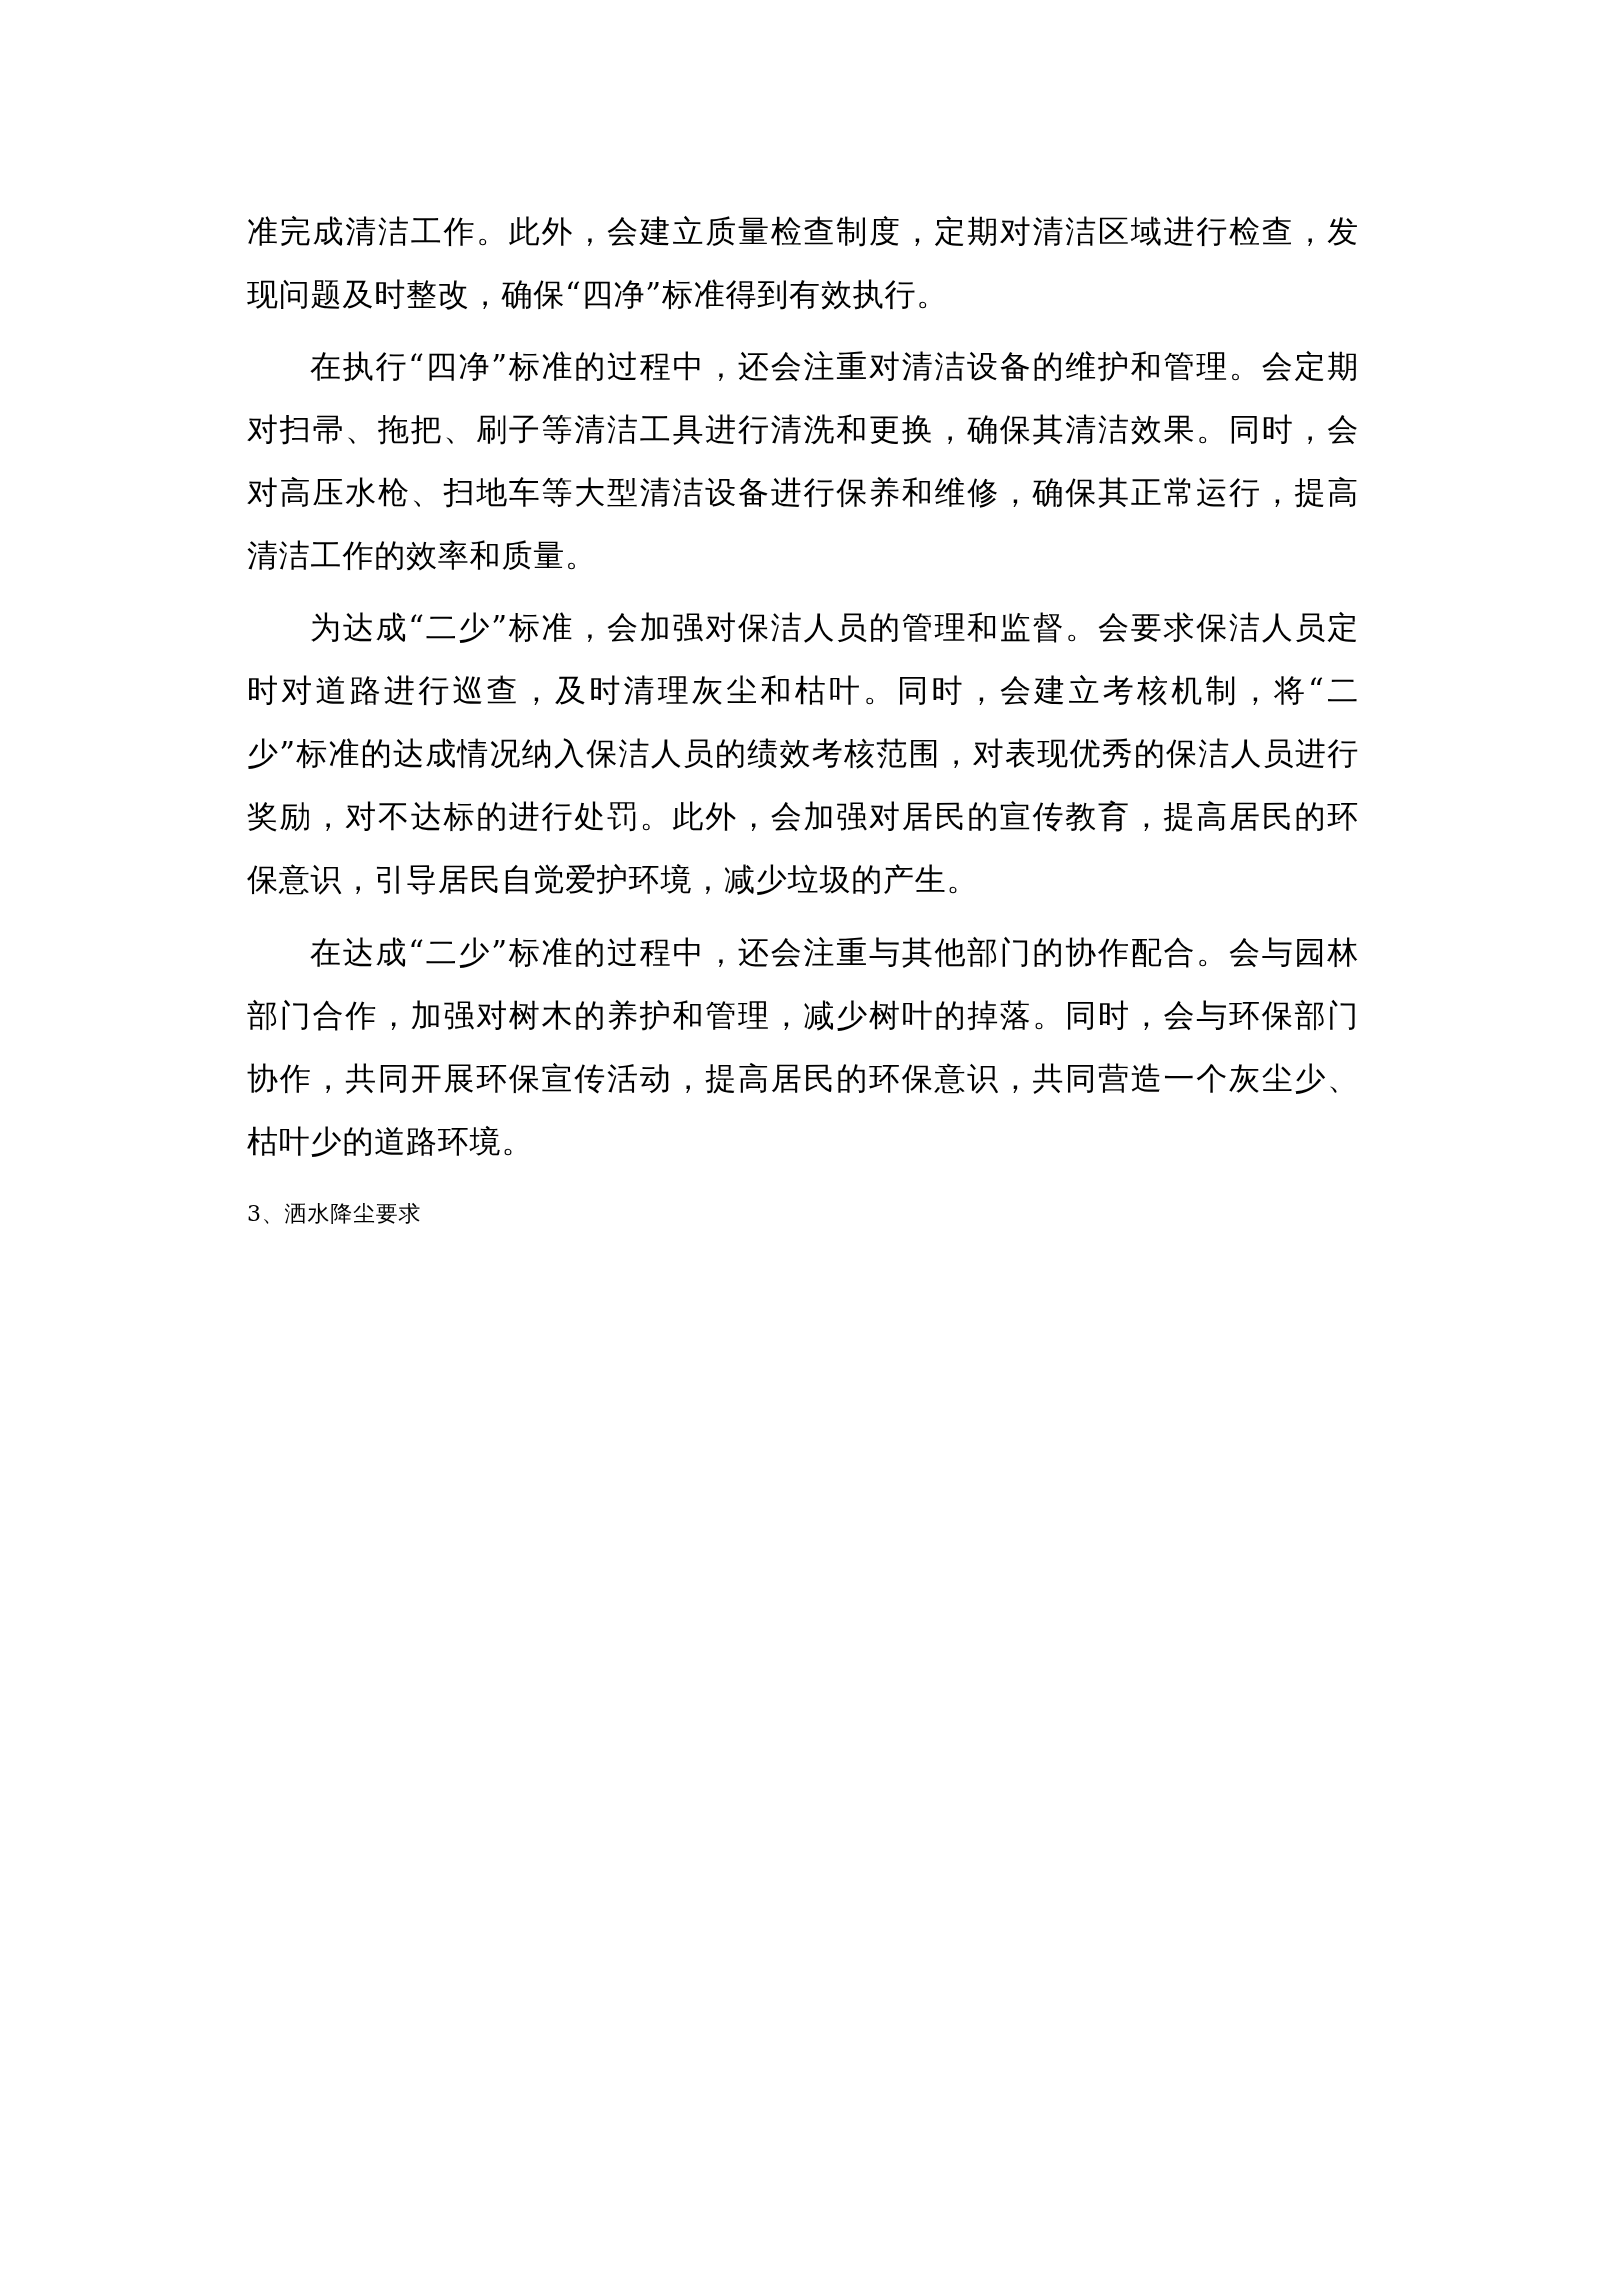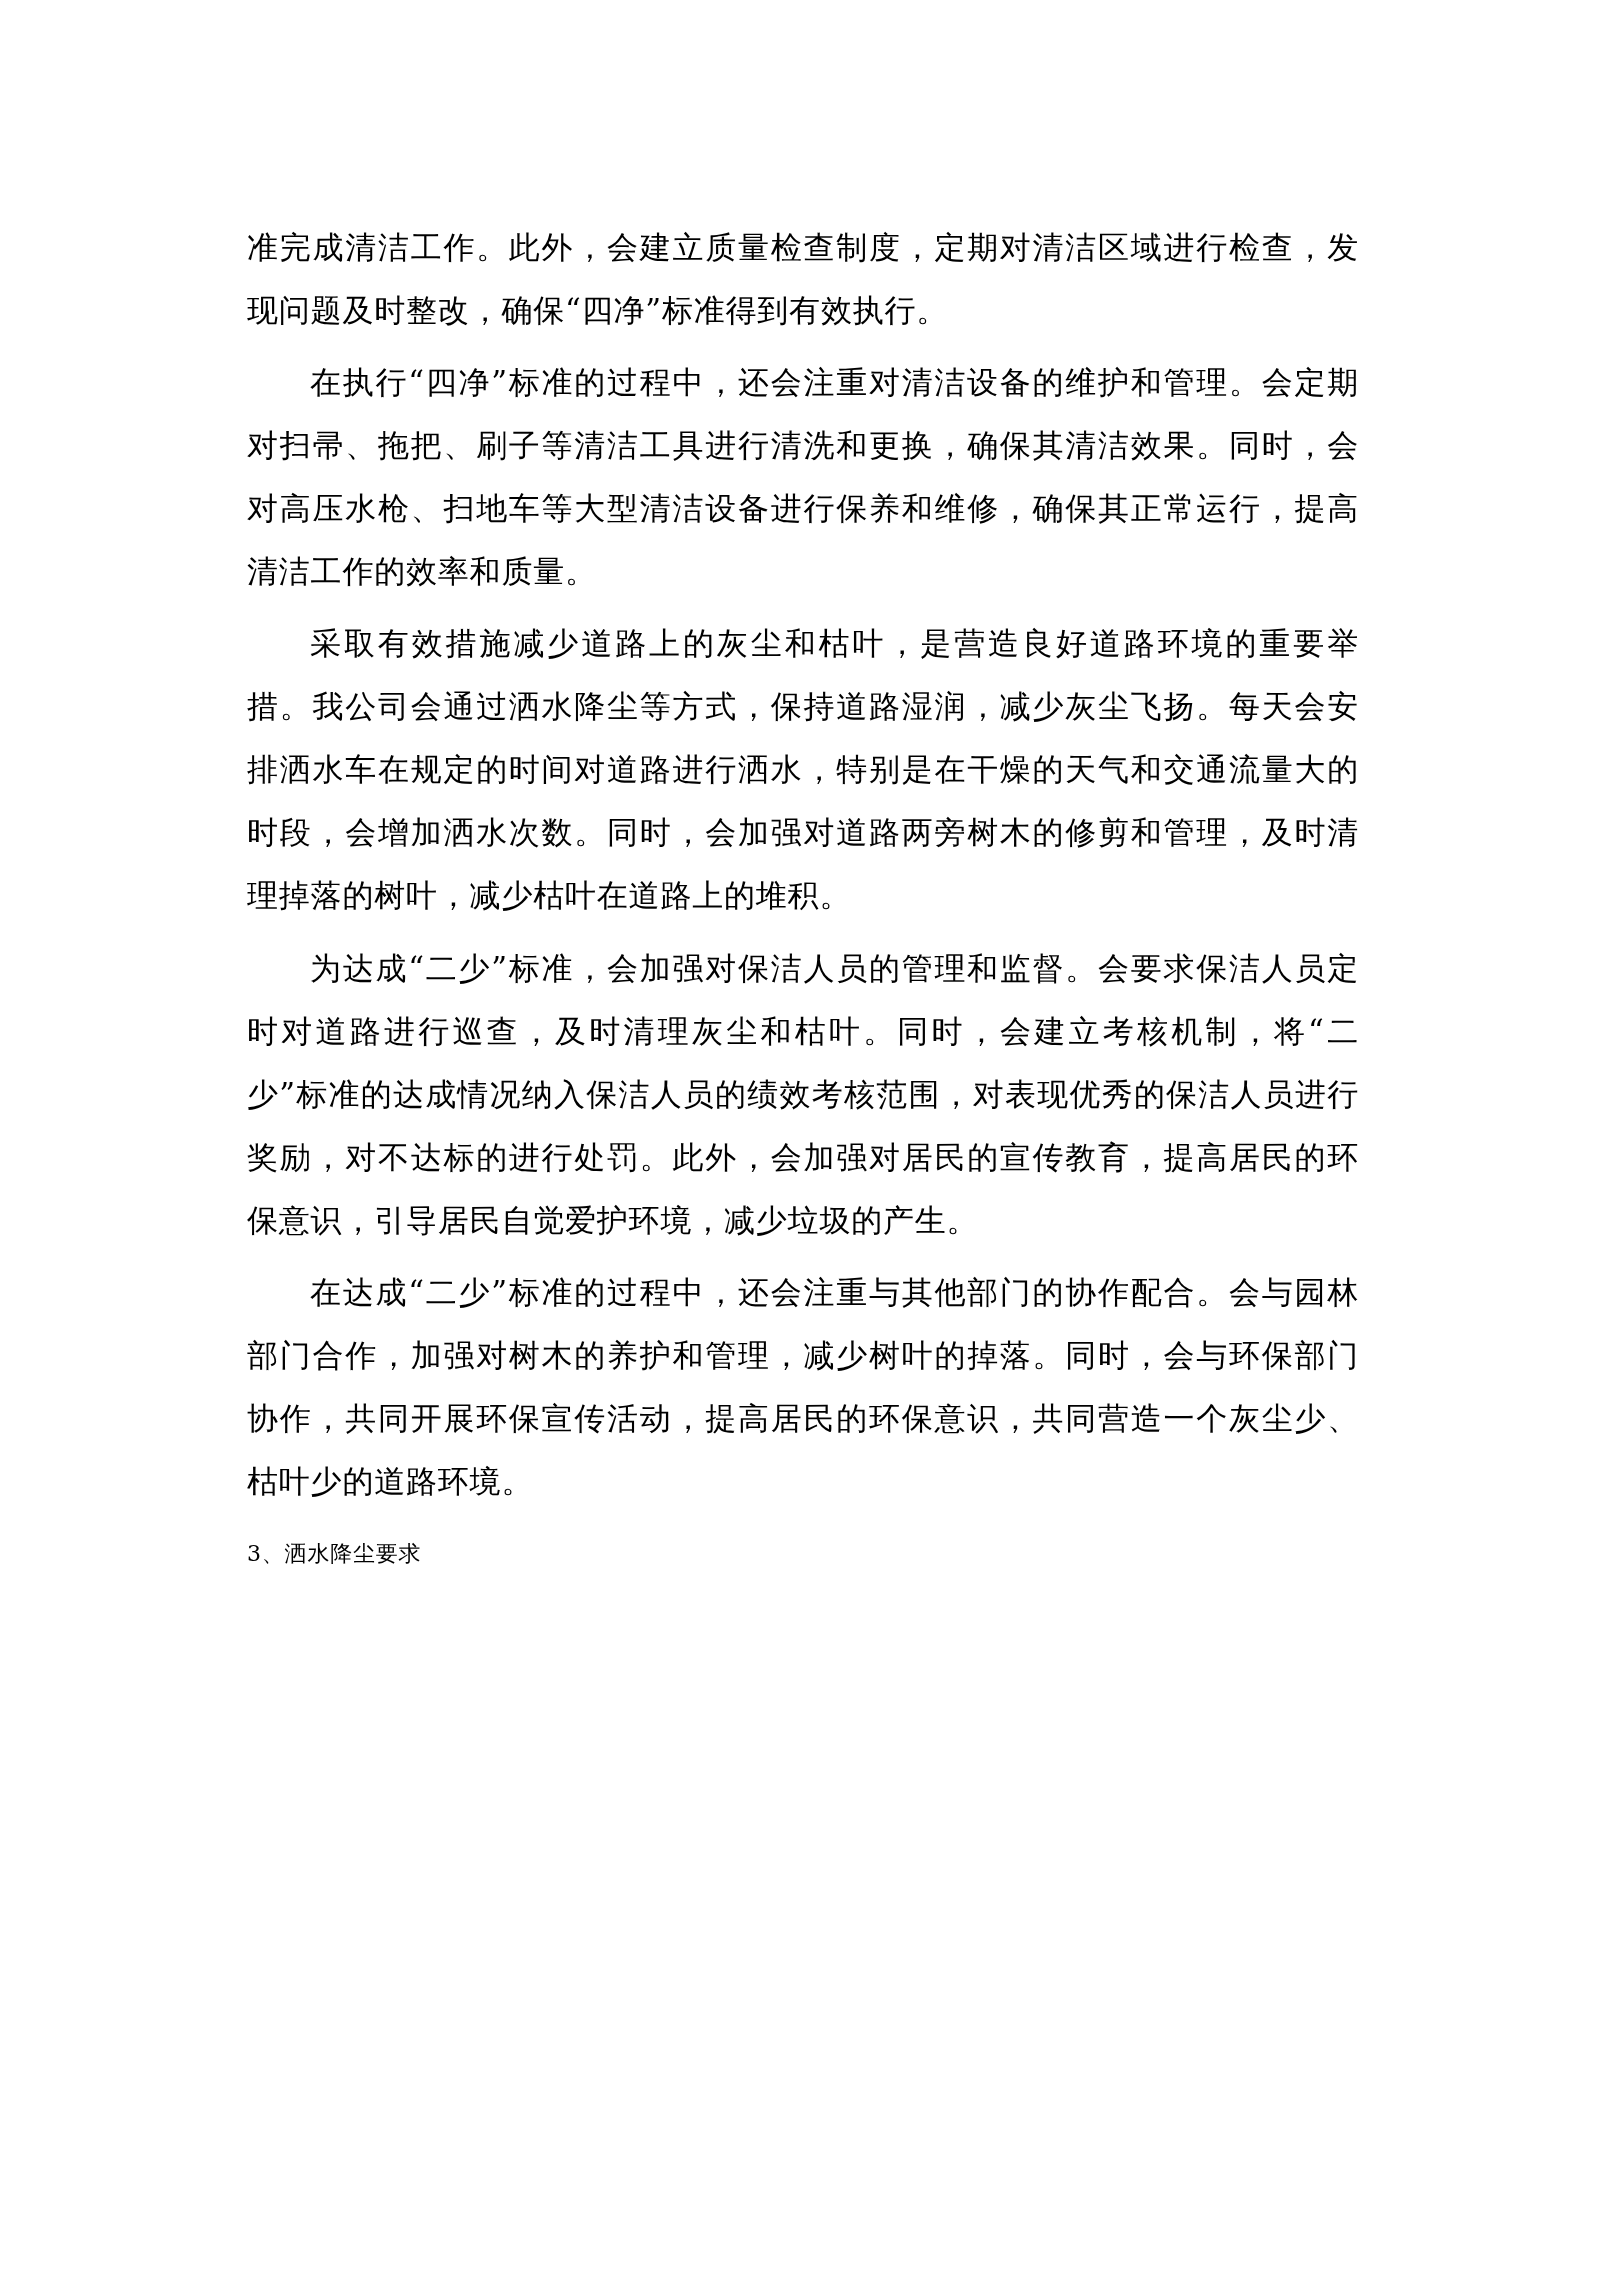--- a/index.html
+++ b/index.html
@@ -11,21 +11,21 @@
       width: 1623px;
       height: 2295px;
       position: relative;
       overflow: hidden;
       font-family: "DejaVu Serif", "Liberation Serif", serif;
       color: #000000;
     }
     .page {
       position: absolute;
       left: 247px;
-      top: 216px;
+      top: 200px;
       width: 1112px;
     }
     .para {
       margin: 0 0 9.2px 0;
       font-size: 31px;
       line-height: 63px;
       letter-spacing: 0.8px;
       text-align: justify;
       text-justify: inter-character;
       word-break: break-all;
@@ -39,18 +39,17 @@
       line-height: 63px;
       letter-spacing: 0.8px;
     }
   </style>
 </head>
 <body>
 
 <div class="page">
   <p class="para">准完成清洁工作。此外，会建立质量检查制度，定期对清洁区域进行检查，发现问题及时整改，确保“四净”标准得到有效执行。</p>
   <p class="para indent">在执行“四净”标准的过程中，还会注重对清洁设备的维护和管理。会定期对扫帚、拖把、刷子等清洁工具进行清洗和更换，确保其清洁效果。同时，会对高压水枪、扫地车等大型清洁设备进行保养和维修，确保其正常运行，提高清洁工作的效率和质量。</p>
-  <p class="para indent">采取有效措施减少道路上的灰尘和枯叶，是营造良好道路环境的重要举措。我公司会通过洒水降尘等方式，保持道路湿润，减少灰尘飞扬。每天会安排洒水车在规定的时间对道路进行洒水，特别是在干燥的天气和交通流量大的时段，会增加洒水次数。同时，会加强对道路两旁树木的修剪和管理，及时清理掉落的树叶，减少枯叶在道路上的堆积。</p>
   <p class="para indent">为达成“二少”标准，会加强对保洁人员的管理和监督。会要求保洁人员定时对道路进行巡查，及时清理灰尘和枯叶。同时，会建立考核机制，将“二少”标准的达成情况纳入保洁人员的绩效考核范围，对表现优秀的保洁人员进行奖励，对不达标的进行处罚。此外，会加强对居民的宣传教育，提高居民的环保意识，引导居民自觉爱护环境，减少垃圾的产生。</p>
   <p class="para indent">在达成“二少”标准的过程中，还会注重与其他部门的协作配合。会与园林部门合作，加强对树木的养护和管理，减少树叶的掉落。同时，会与环保部门协作，共同开展环保宣传活动，提高居民的环保意识，共同营造一个灰尘少、枯叶少的道路环境。</p>
   <p class="heading">3、洒水降尘要求</p>
 </div>
 
 
 </body></html>

